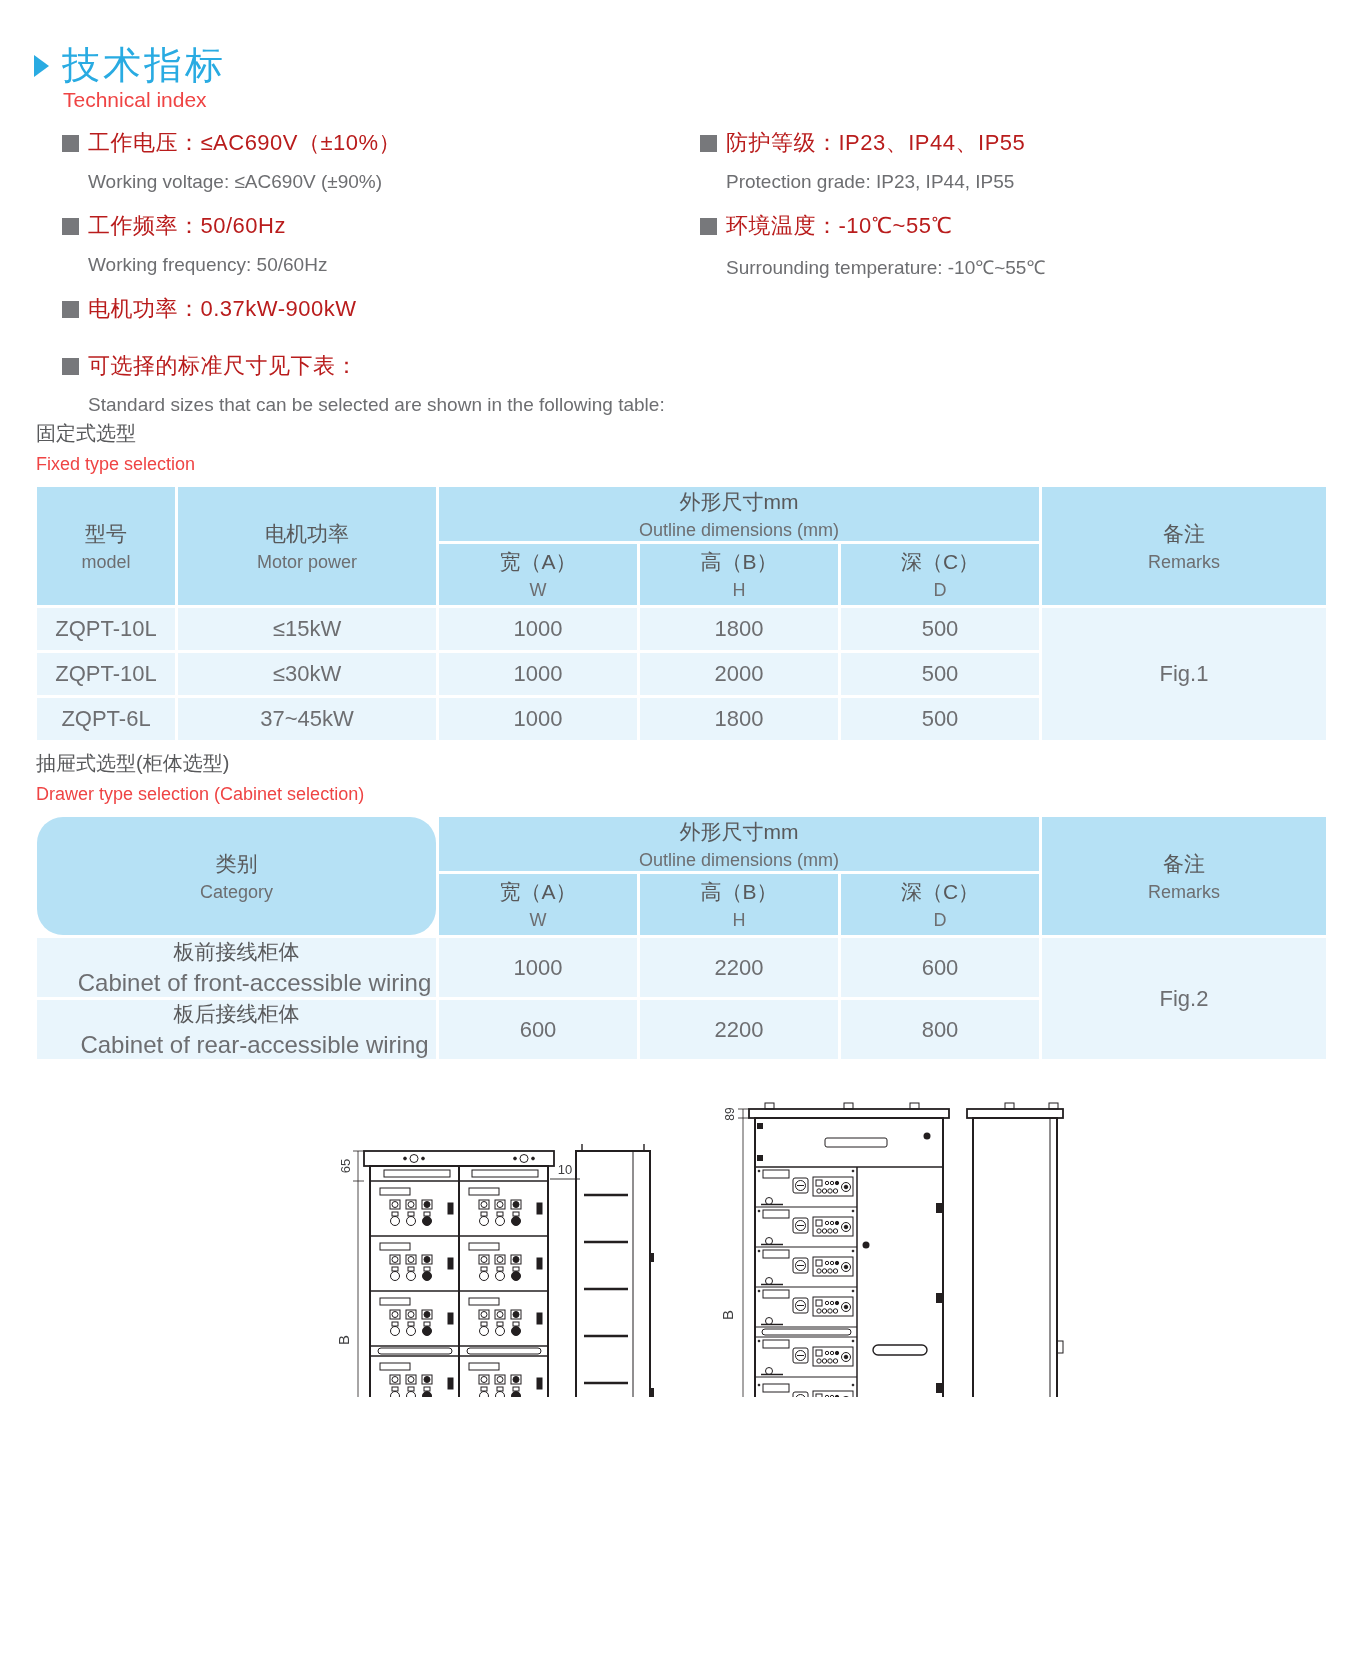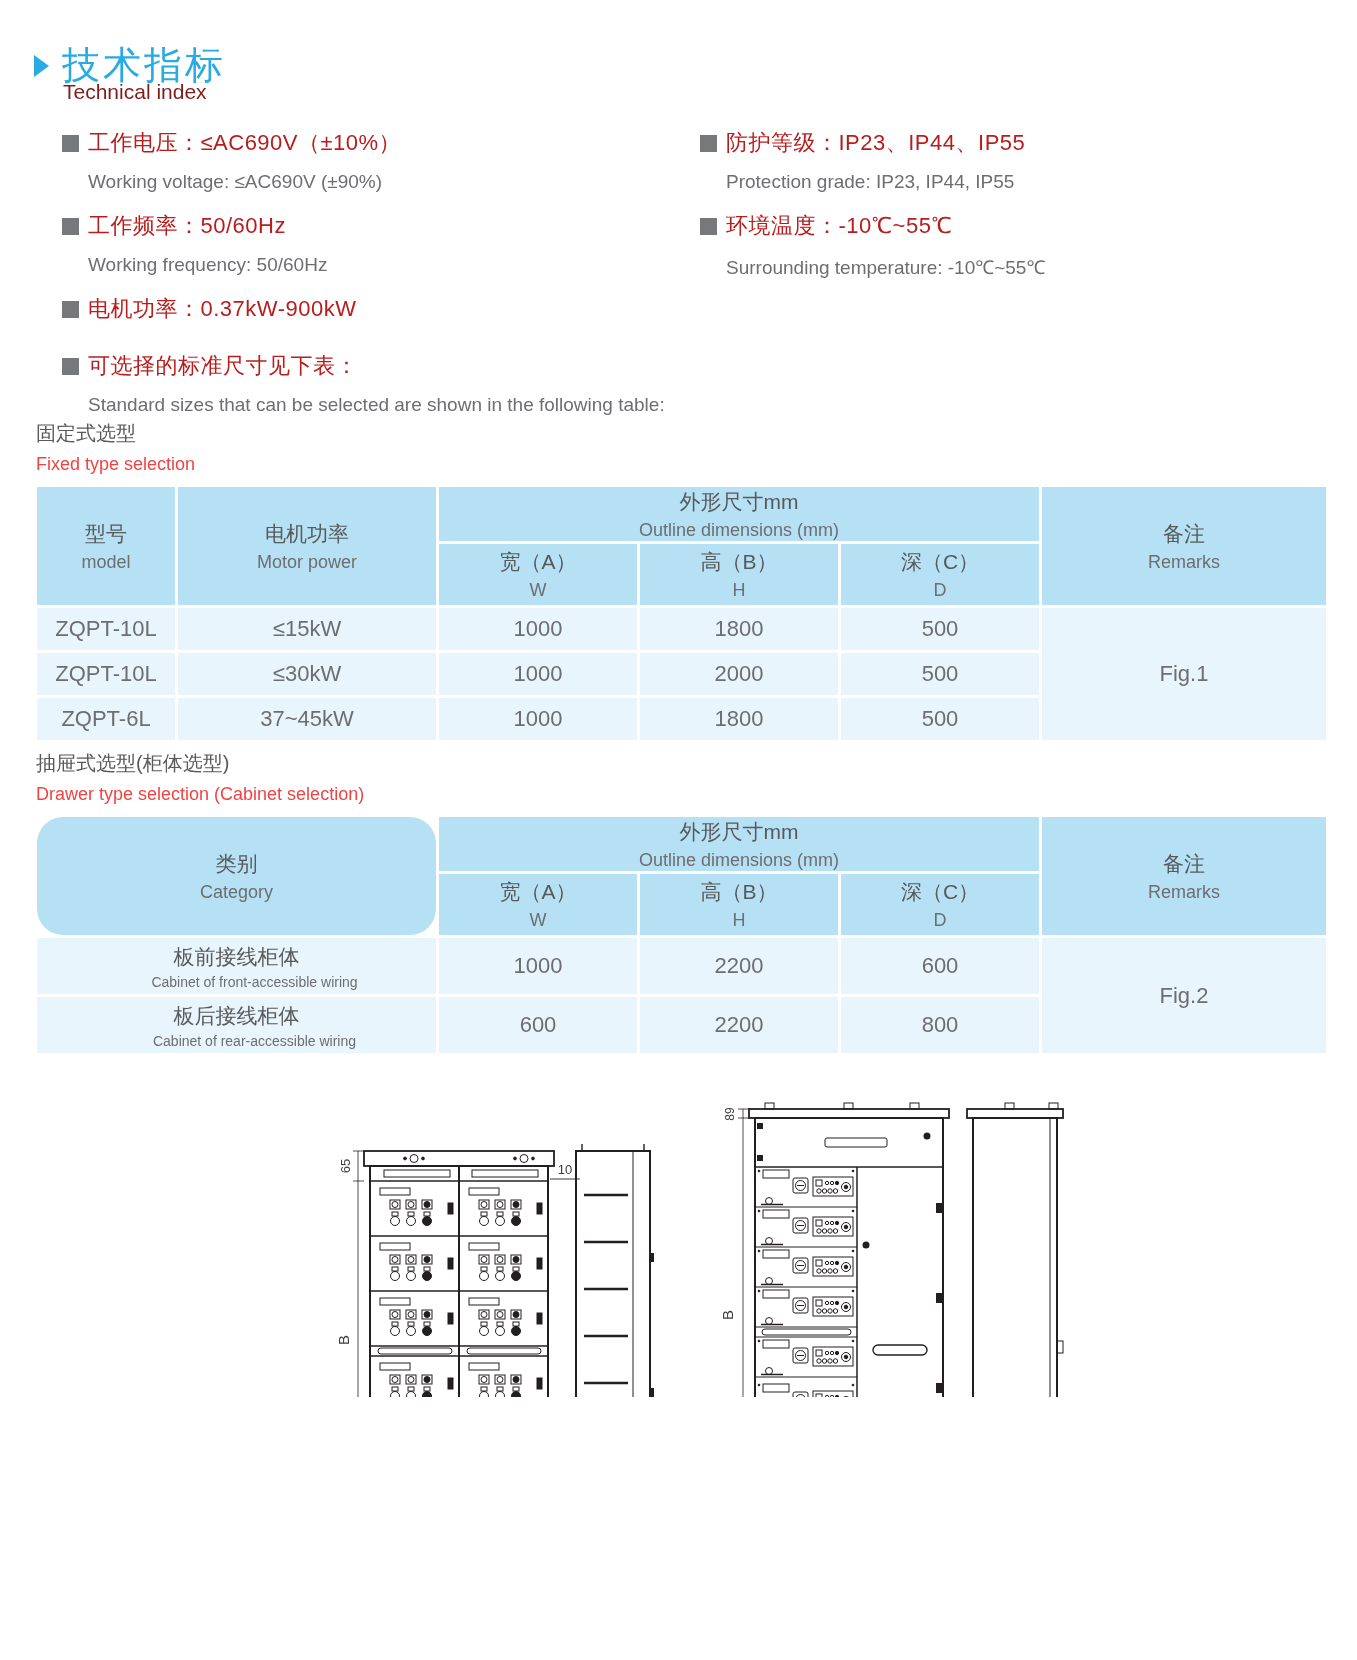--- a/index.html
+++ b/index.html
@@ -3,21 +3,21 @@
 <meta charset="utf-8">
 <style>
   * { box-sizing: border-box; margin: 0; padding: 0; }
   body { background:#fff; font-family:"Liberation Sans", sans-serif; }
   .page { position:relative; width:1357px; height:1397px; background:#fff; color:#6d6e71; overflow:hidden; }
 
   
   .title-row { position:absolute; left:34px; top:40px; display:flex; align-items:center; }
   .title-arrow { width:0; height:0; border-left:15px solid #29abe2; border-top:11px solid transparent; border-bottom:11px solid transparent; margin-right:13px; }
   .title-zh { font-size:38px; color:#29abe2; letter-spacing:3px; }
-  .subtitle { position:absolute; left:63px; top:80px; font-size:21px; color:#7f1d1d; }
+  .subtitle { position:absolute; left:63px; top:88px; font-size:21px; color:#ef4444; }
 
   
   .spec-col { position:absolute; top:128px; }
   .spec-col.left { left:62px; }
   .spec-col.right { left:700px; }
   .spec-zh { display:flex; align-items:center; font-size:22px; color:#b91c1c; margin-bottom:13px; letter-spacing:0.5px; }
   .bullet { width:17px; height:17px; background:#77787b; margin-right:9px; flex:0 0 auto; }
   .spec-en { font-size:19px; color:#6d6e71; margin:0 0 18px 26px; }
   .spec-gap { height:14px; }
 
@@ -28,21 +28,21 @@
 
   
   table.dim-table { position:absolute; left:34px; border-collapse:separate; border-spacing:3px; table-layout:fixed; }
   .dim-table th, .dim-table td { text-align:center; vertical-align:middle; font-weight:normal; }
   .dim-table th { background:#b6e1f5; color:#58595b; }
   .dim-table td { background:#e9f5fc; color:#6d6e71; }
   .hdr-zh { display:block; font-size:21px; }
   .hdr-en { display:block; font-size:18px; margin-top:4px; color:#6d6e71; }
   .cell-main { font-size:22px; }
   .cell-zh { display:block; font-size:21px; color:#58595b; }
-  .cell-en { display:block; font-size:14px; margin-top:3px;padding-left:36px; }
+  .cell-en { display:block; font-size:24px; margin-top:3px;padding-left:36px; }
 
   
   .note { position:absolute; left:37px; color:#6d6e71; }
   .note .zh { display:block; font-size:19px; margin-bottom:7px; }
   .note .en { display:block; font-size:19px; }
 
   
   .figure { position:absolute; }
   .fig-caption { position:absolute; font-size:23px; color:#6d6e71; }
   svg .ln { stroke:#231f20; fill:none; }

